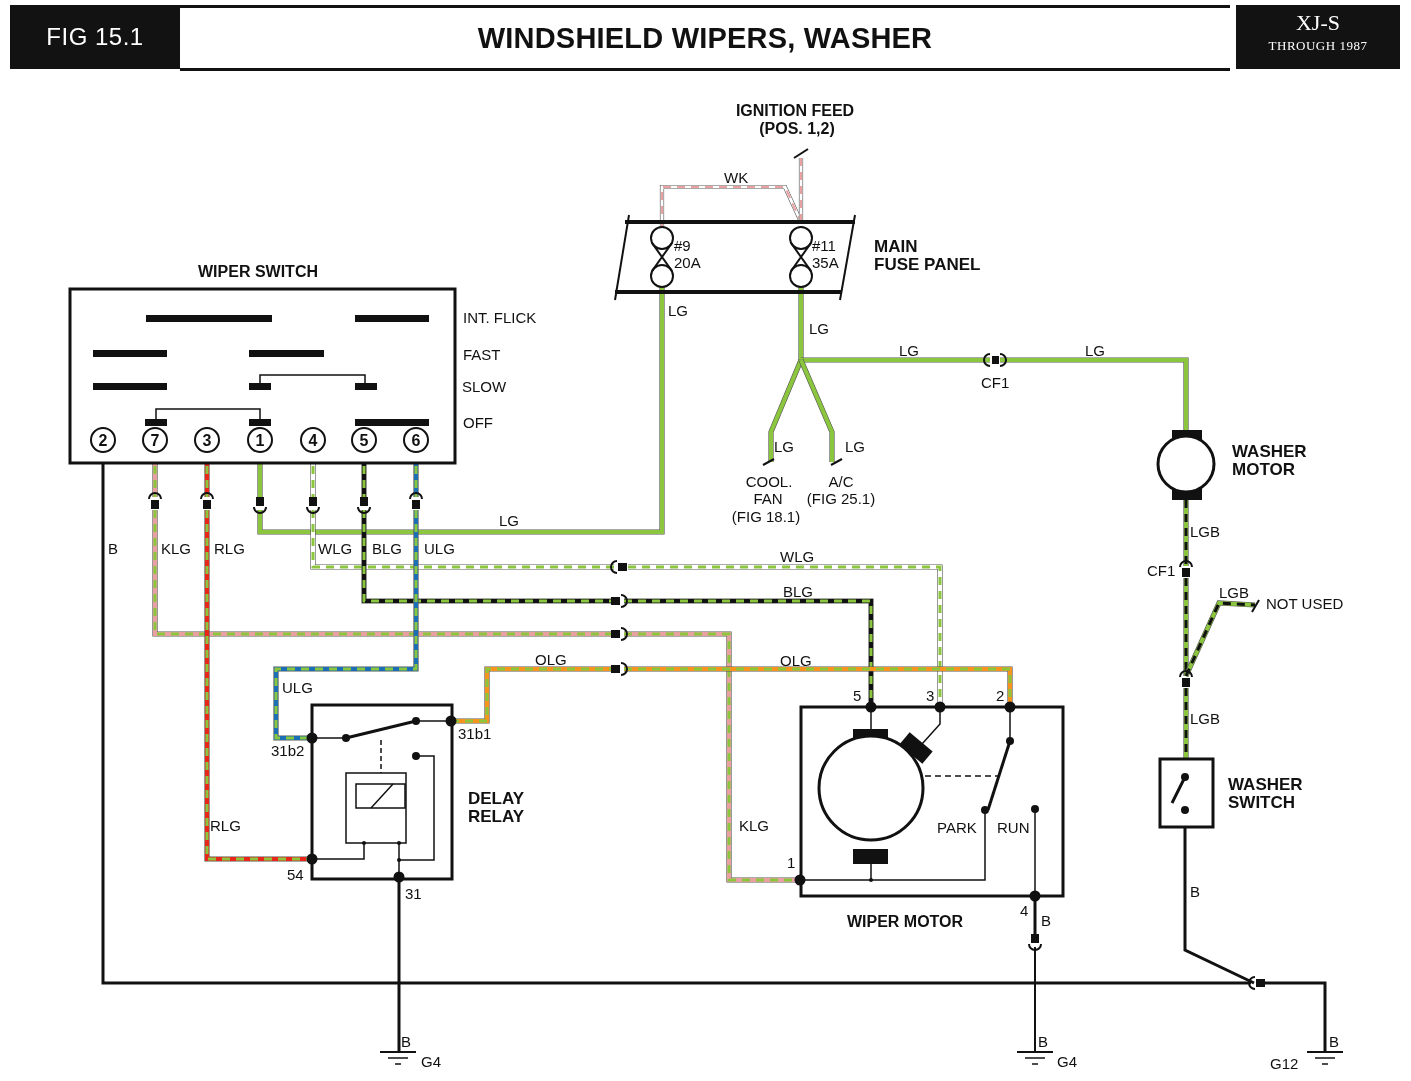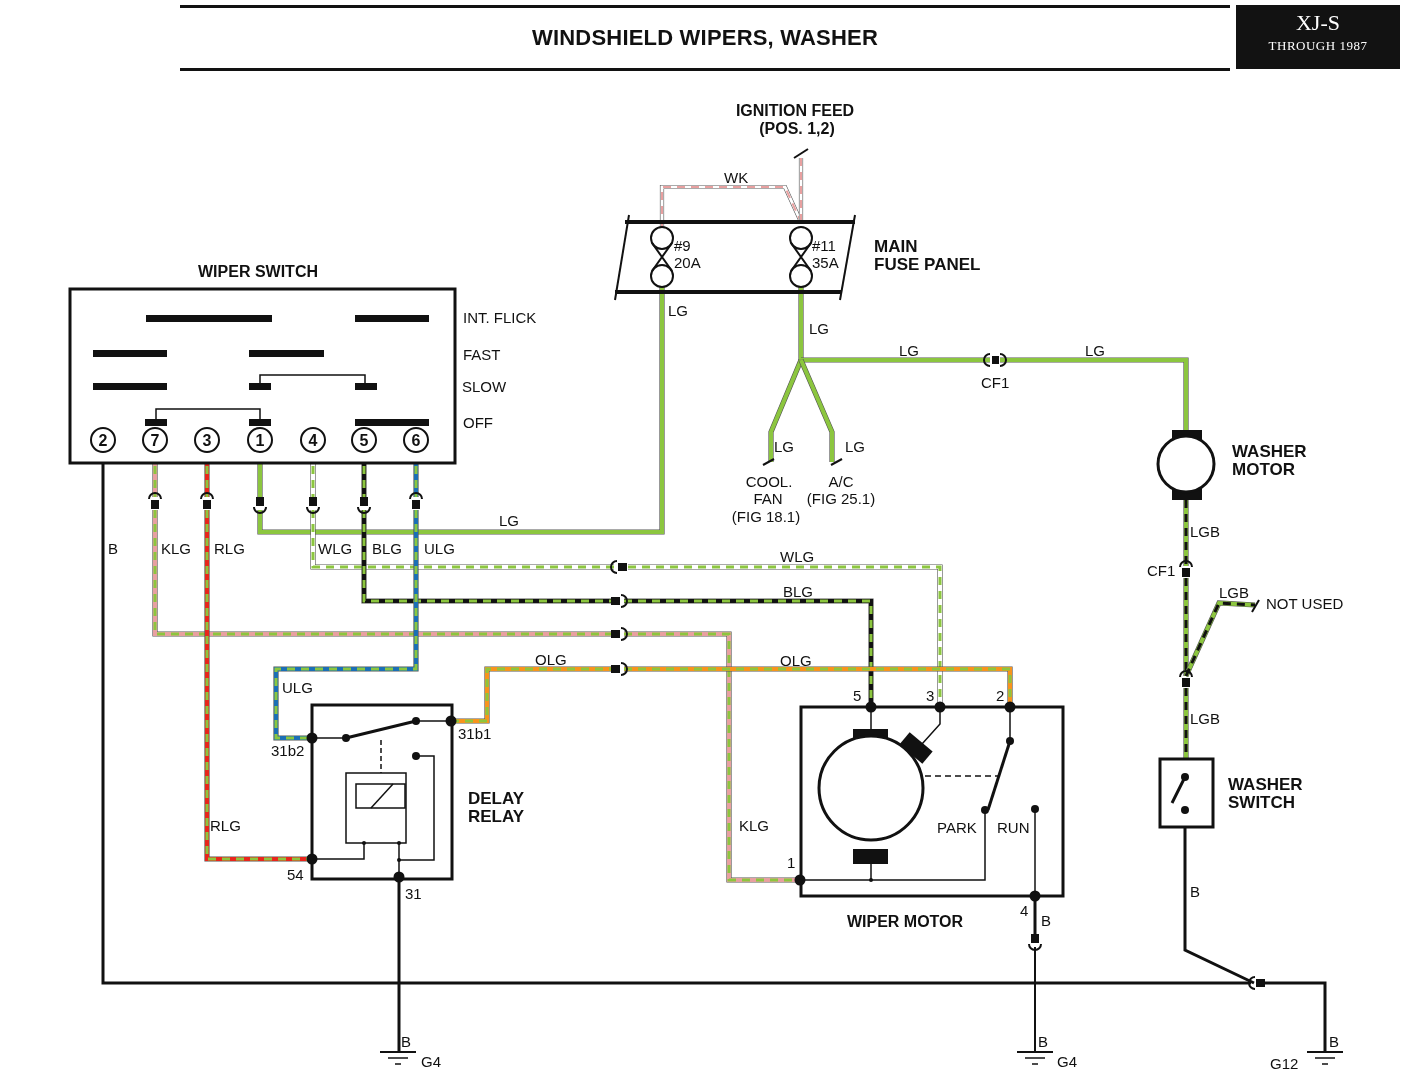--- a/index.html
+++ b/index.html
@@ -1,32 +1,33 @@
 <!DOCTYPE html>
 <html><head>
 <meta charset="utf-8">
 <style>
   html, body { margin: 0; padding: 0; background: #ffffff; }
   body { width: 1411px; height: 1081px; position: relative; overflow: hidden; font-family: "Liberation Sans", sans-serif; }
   #header { position: absolute; left: 10px; top: 5px; width: 1390px; height: 64px; }
   .hdr-left { position: absolute; left: 0; top: 0; width: 170px; height: 64px; background: #121212; color: #fff; font-family: "Liberation Sans Narrow","Liberation Sans", sans-serif; font-size: 24px; display:flex; align-items:center; justify-content:center; letter-spacing: 0.5px; }
-  .hdr-mid { position: absolute; left: 170px; top: 0; width: 1050px; height: 60px; border-top: 3px solid #121212; border-bottom: 3px solid #121212; background:#fff; display:flex; align-items:center; justify-content:center; font-weight: bold; font-size: 22px; color:#111; letter-spacing: 0.2px; }
+  .hdr-mid { position: absolute; left: 170px; top: 0; width: 1050px; height: 60px; border-top: 3px solid #121212; border-bottom: 3px solid #121212; background:#fff; display:flex; align-items:center; justify-content:center; font-weight: bold; font-size: 29px; color:#111; letter-spacing: 0.2px; }
   .hdr-right { position: absolute; left: 1226px; top: 0; width: 164px; height: 64px; background: #121212; color: #fff; text-align:center; font-family: "Liberation Serif", serif; }
   .hdr-right .l1 { font-size: 22px; padding-top: 6px; line-height: 24px; }
   .hdr-right .l2 { font-size: 13px; line-height: 22px; letter-spacing: 0.5px; }
   svg#diagram { position: absolute; left: 0; top: 0; }
   svg text { font-family: "Liberation Sans", sans-serif; fill: #111; }
   .lbl { font-size: 15px; }
   .title { font-size: 16px; font-weight: bold; }
   .big { font-size: 17px; font-weight: bold; }
 </style>
 </head>
 <body>
 
 <div id="header">
+  <div class="hdr-left">FIG 15.1</div>
   <div class="hdr-mid">WINDSHIELD WIPERS, WASHER</div>
   <div class="hdr-right">
     <div class="l1">XJ-S</div>
     <div class="l2">THROUGH 1987</div>
   </div>
 </div>
 
 <svg id="diagram" width="1411" height="1081" viewBox="0 0 1411 1081" xmlns="http://www.w3.org/2000/svg">
   <defs>
     <marker id="dummy"></marker>

